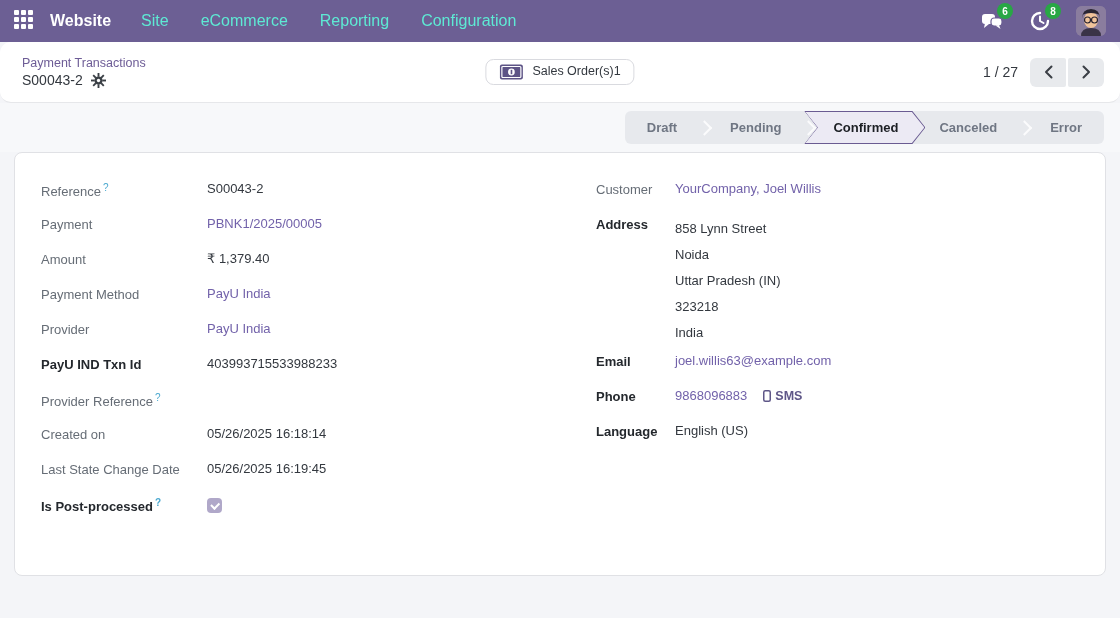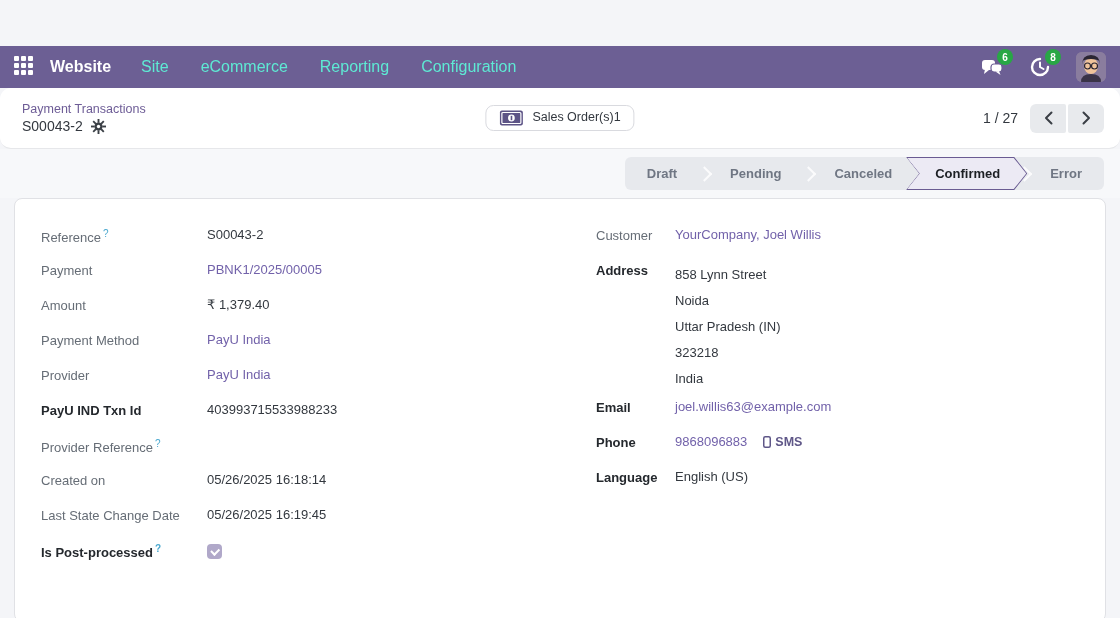--- a/index.html
+++ b/index.html
@@ -1,20 +1,20 @@
 <!DOCTYPE html>
 <html><head>
 <meta charset="utf-8">
 <style>
   * { margin:0; padding:0; box-sizing:border-box; }
   html,body { width:1120px; height:618px; overflow:hidden; }
   body { font-family:"Liberation Sans","DejaVu Sans",sans-serif; background:#f4f5f8; font-size:13px; color:#33383f; }
 
   
-  .navbar { height:42px; background:#6c5f94; display:flex; align-items:center; padding:0 14px; color:#fff;margin-top:46px; }
+  .navbar { height:42px; background:#6c5f94; display:flex; align-items:center; padding:0 14px; color:#fff; }
   .apps-grid { width:22px; height:22px; display:grid; grid-template-columns:repeat(3,5px); grid-template-rows:repeat(3,5px); gap:2px; margin-right:14px; cursor:pointer; }
   .apps-grid i { background:#fff; border-radius:1px; }
   .nav-app { font-size:16px; font-weight:bold; margin-right:30px; cursor:pointer; }
   .nav-menus { display:flex; gap:32px; }
   .nav-item { font-size:16px; color:#5eead4; cursor:pointer; }
   .nav-right { margin-left:auto; display:flex; align-items:center; gap:24px; }
   .nav-ico { position:relative; width:24px; height:24px; display:flex; align-items:center; justify-content:center; cursor:pointer; }
   .badge { position:absolute; top:-6px; right:-9px; background:#28a745; color:#fff; font-size:10px; font-weight:bold; min-width:16px; height:16px; border-radius:8px; display:flex; align-items:center; justify-content:center; padding:0 4px; }
   .avatar { width:30px; height:30px; border-radius:6px; overflow:hidden; cursor:pointer; background:#8a7d9e; }
 
@@ -167,24 +167,24 @@
     </span>
   </div>
 </div>
 
 <div class="header-band">
   <div class="statusbar">
       <span class="st">Draft</span>
       <span class="st-sep"></span>
       <span class="st">Pending</span>
       <span class="st-sep"></span>
-      <span class="st">Canceled</span>
       <span class="st active-wrap">
         <span class="st-inner">Confirmed</span>
       </span>
+      <span class="st">Canceled</span>
       <span class="st-sep"></span>
       <span class="st">Error</span>
     </div>
 </div>
 
 <div class="sheet">
   <div class="col" id="left-col">
       <div class="frow">
         <div class="flabel">Reference<sup class="help">?</sup></div>
         <div class="fvalue">S00043-2</div>

